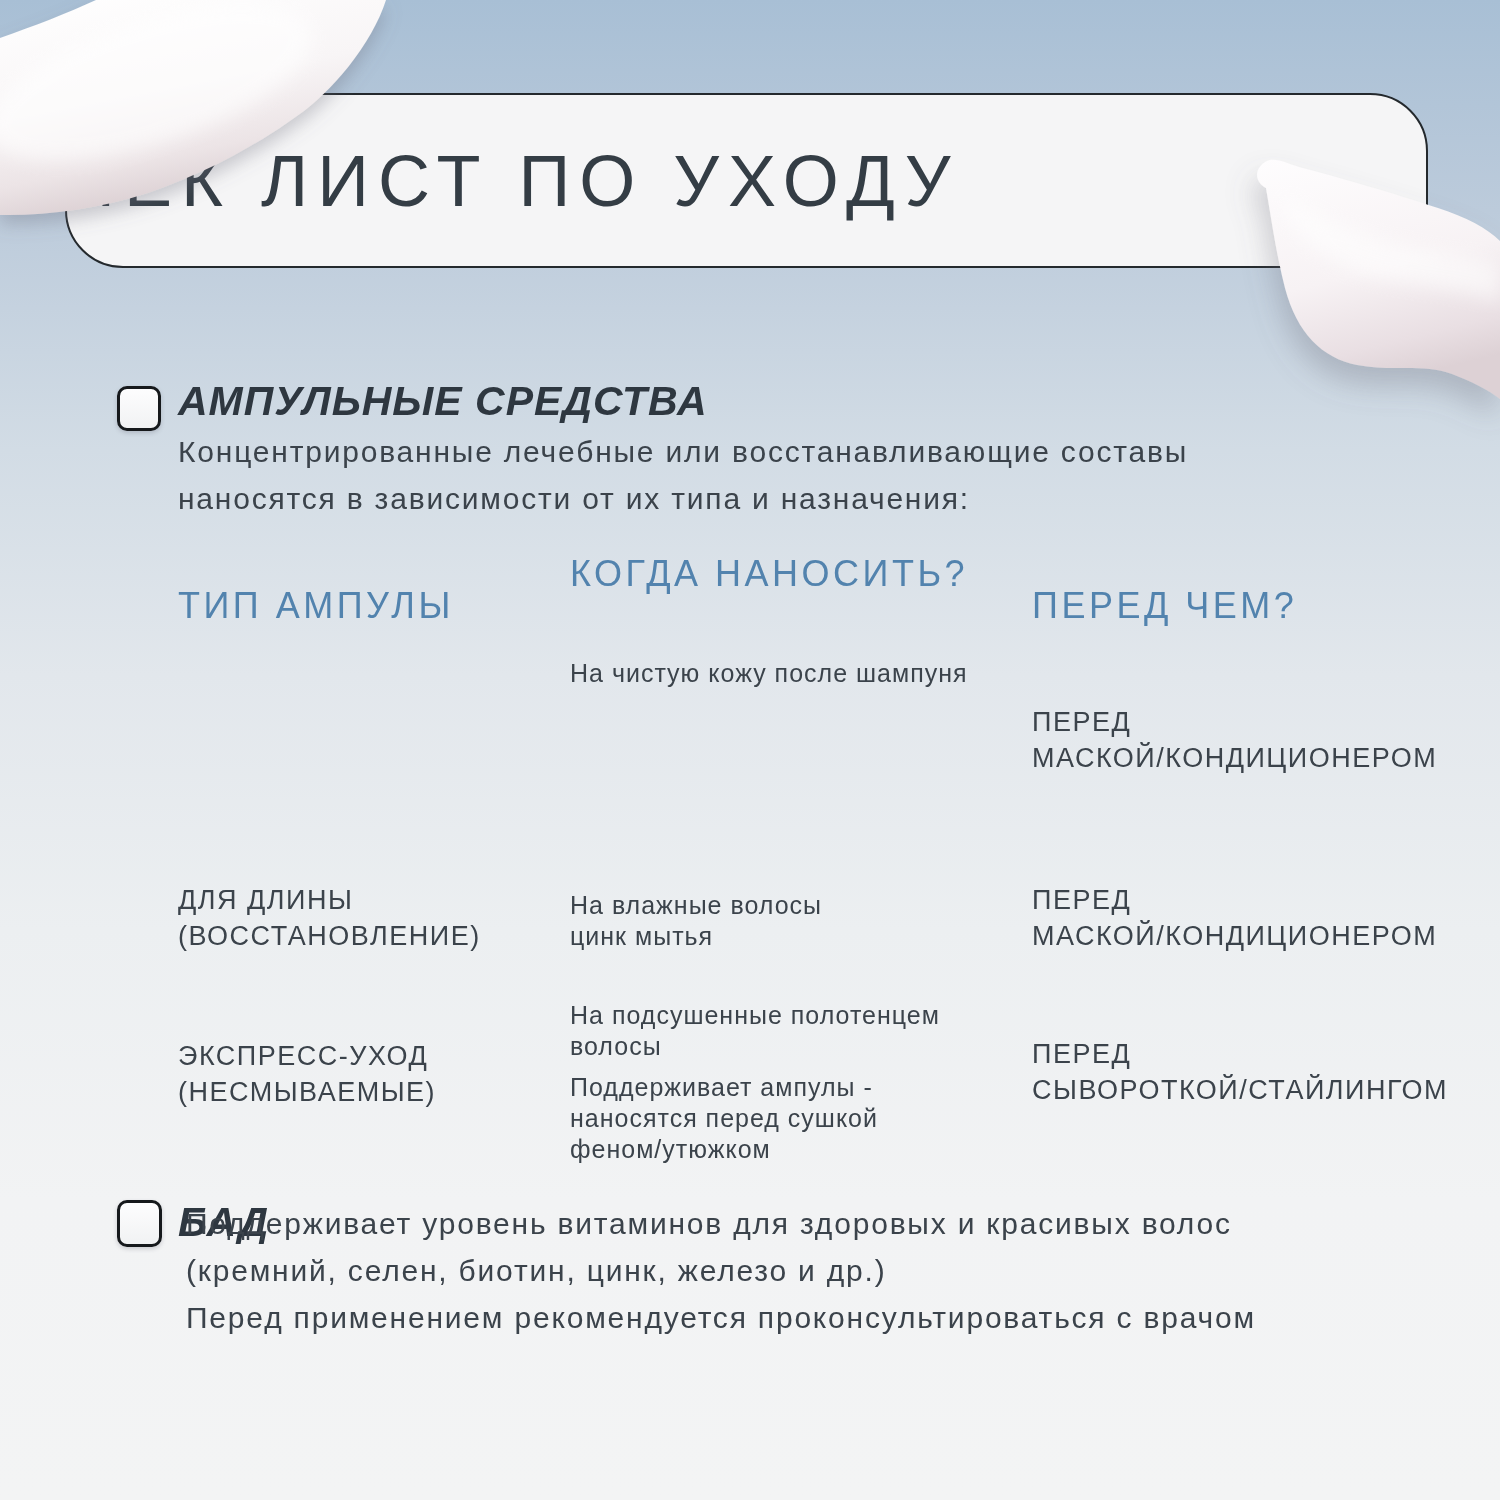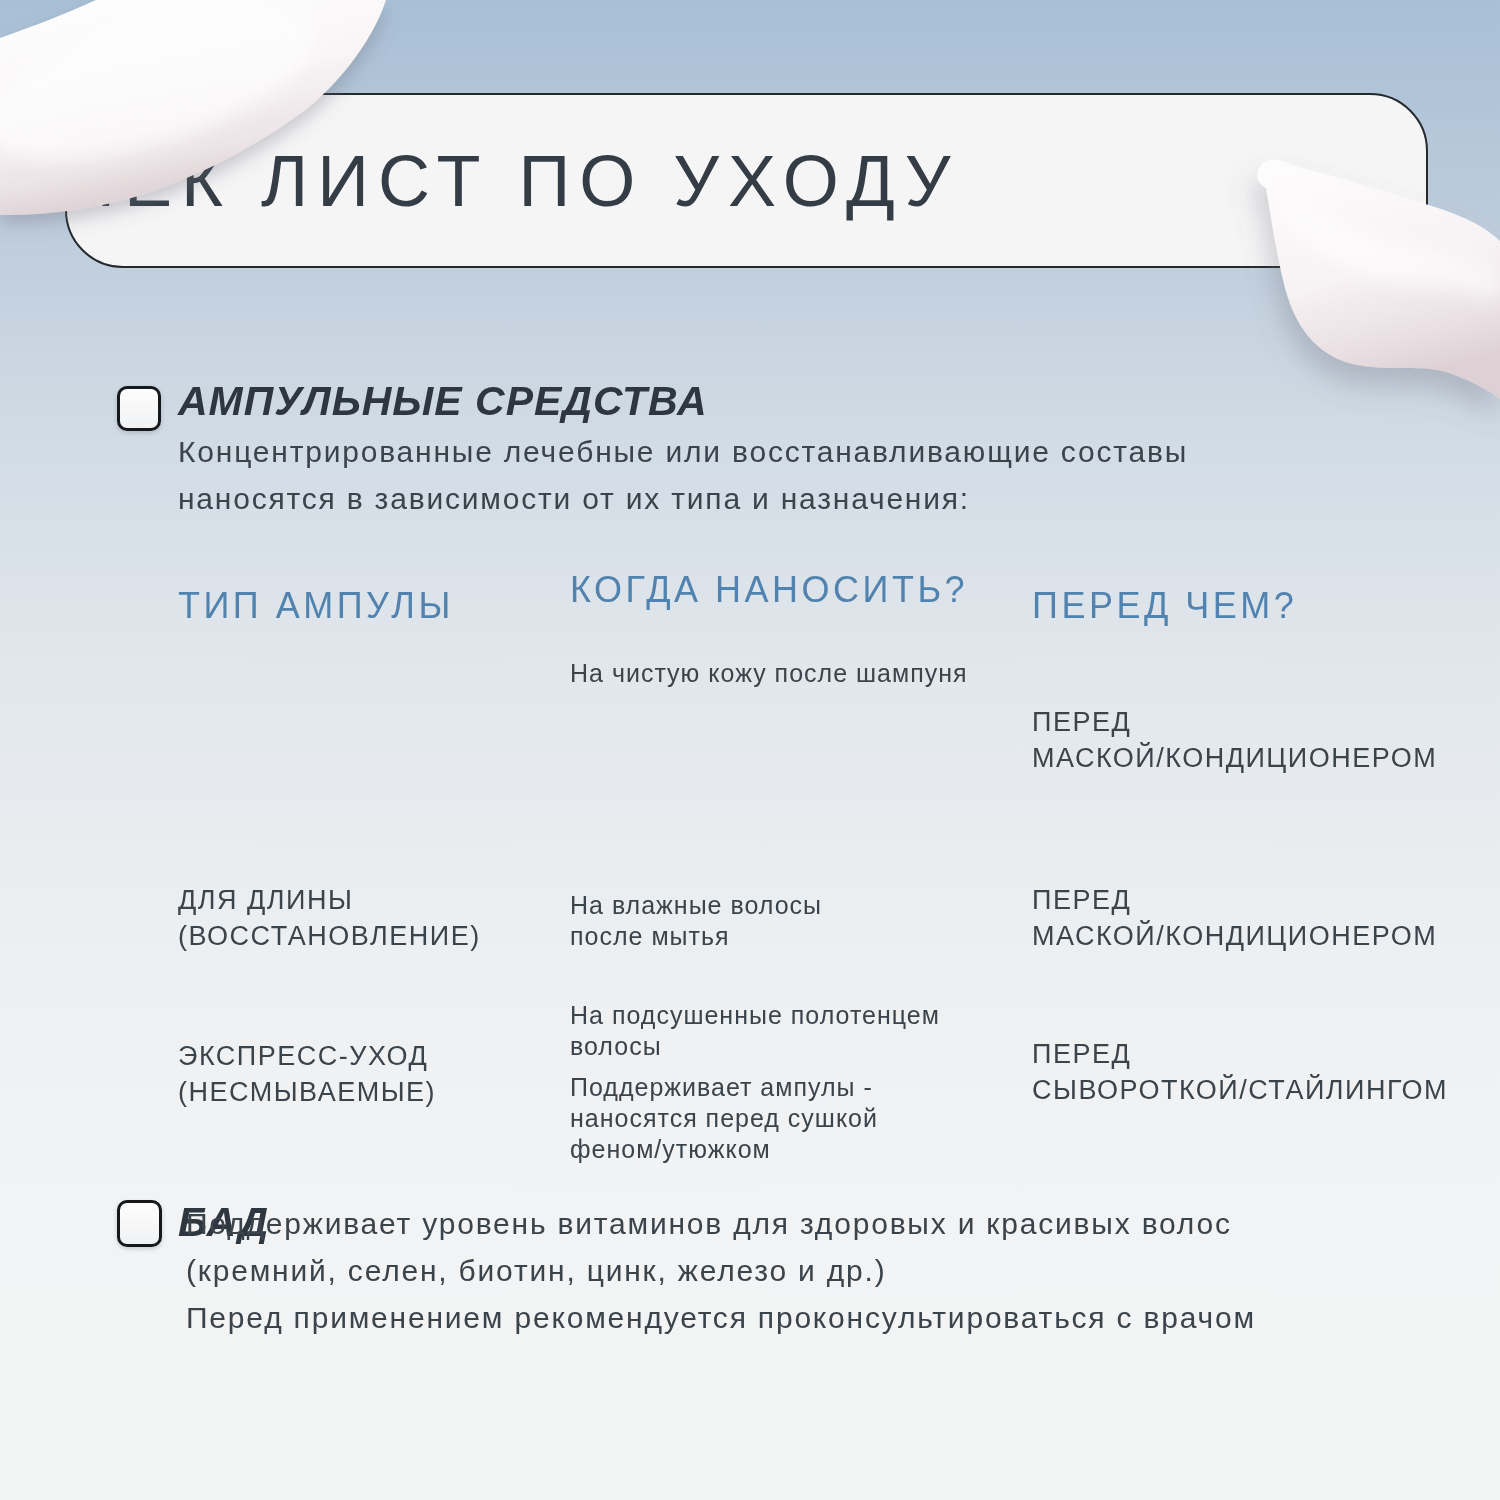--- a/index.html
+++ b/index.html
@@ -127,31 +127,31 @@
   </svg>
 
   <div class="textlayer">
 
     <div class="checkbox abs" style="left:117px;top:386px;"></div>
     <div class="section-title abs" style="left:178px;top:379px;">АМПУЛЬНЫЕ СРЕДСТВА</div>
     <div class="body-text ml abs" style="left:178px;top:428px;width:1260px;">Концентрированные лечебные или восстанавливающие составы
 наносятся в зависимости от их типа и назначения:</div>
 
     <div class="col-header abs" style="left:178px;top:588px;">ТИП АМПУЛЫ</div>
-    <div class="col-header abs" style="left:570px;top:572px;">КОГДА НАНОСИТЬ?</div>
+    <div class="col-header abs" style="left:570px;top:556px;">КОГДА НАНОСИТЬ?</div>
     <div class="col-header abs" style="left:1032px;top:588px;">ПЕРЕД ЧЕМ?</div>
 
     <div class="cell-when ml abs" style="left:570px;top:658px;width:460px;">На чистую кожу после шампуня</div>
     <div class="cell-main ml abs" style="left:1032px;top:704px;width:430px;">ПЕРЕД
 МАСКОЙ/КОНДИЦИОНЕРОМ</div>
 
     <div class="cell-main ml abs" style="left:178px;top:882px;width:390px;">ДЛЯ ДЛИНЫ
 (ВОССТАНОВЛЕНИЕ)</div>
     <div class="cell-when ml abs" style="left:570px;top:890px;width:460px;">На влажные волосы
-после мытья</div>
+цинк мытья</div>
     <div class="cell-main ml abs" style="left:1032px;top:882px;width:430px;">ПЕРЕД
 МАСКОЙ/КОНДИЦИОНЕРОМ</div>
 
     <div class="cell-when ml abs" style="left:570px;top:1000px;width:460px;">На подсушенные полотенцем
 волосы</div>
     <div class="cell-main ml abs" style="left:178px;top:1038px;width:390px;">ЭКСПРЕСС-УХОД
 (НЕСМЫВАЕМЫЕ)</div>
     <div class="cell-main ml abs" style="left:1032px;top:1036px;width:440px;">ПЕРЕД
 СЫВОРОТКОЙ/СТАЙЛИНГОМ</div>
     <div class="cell-when ml abs" style="left:570px;top:1072px;width:460px;">Поддерживает ампулы -

